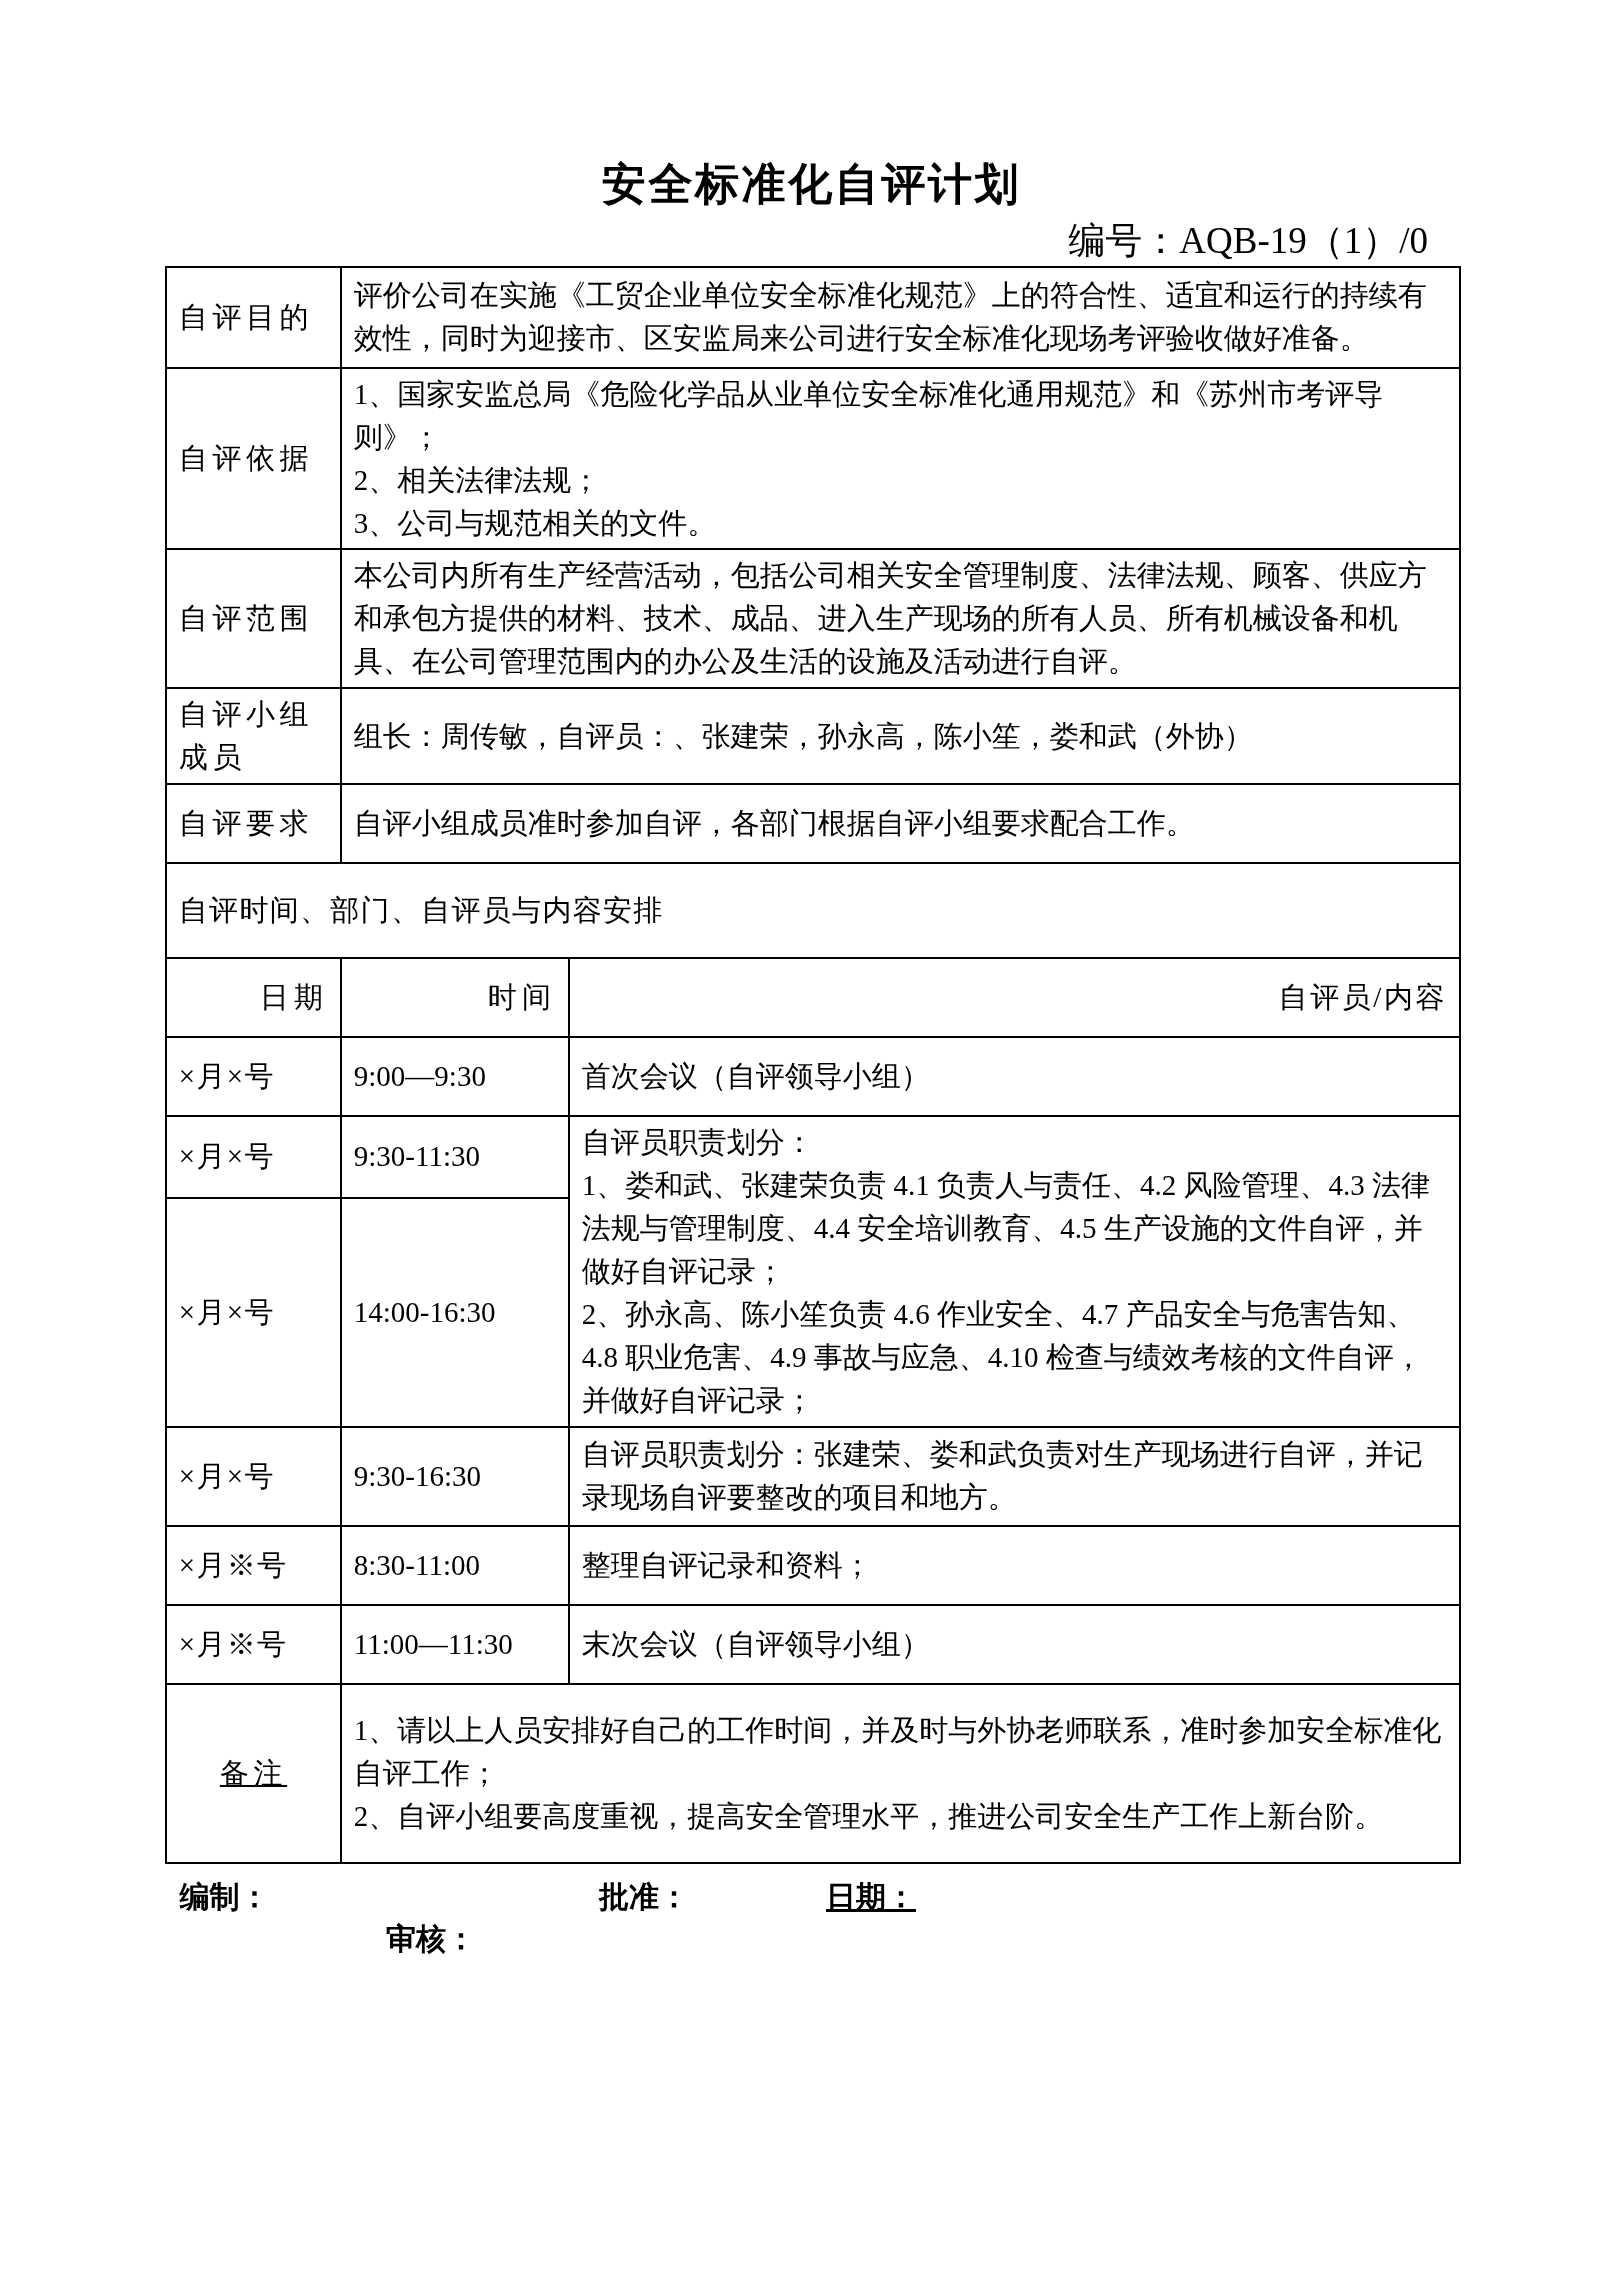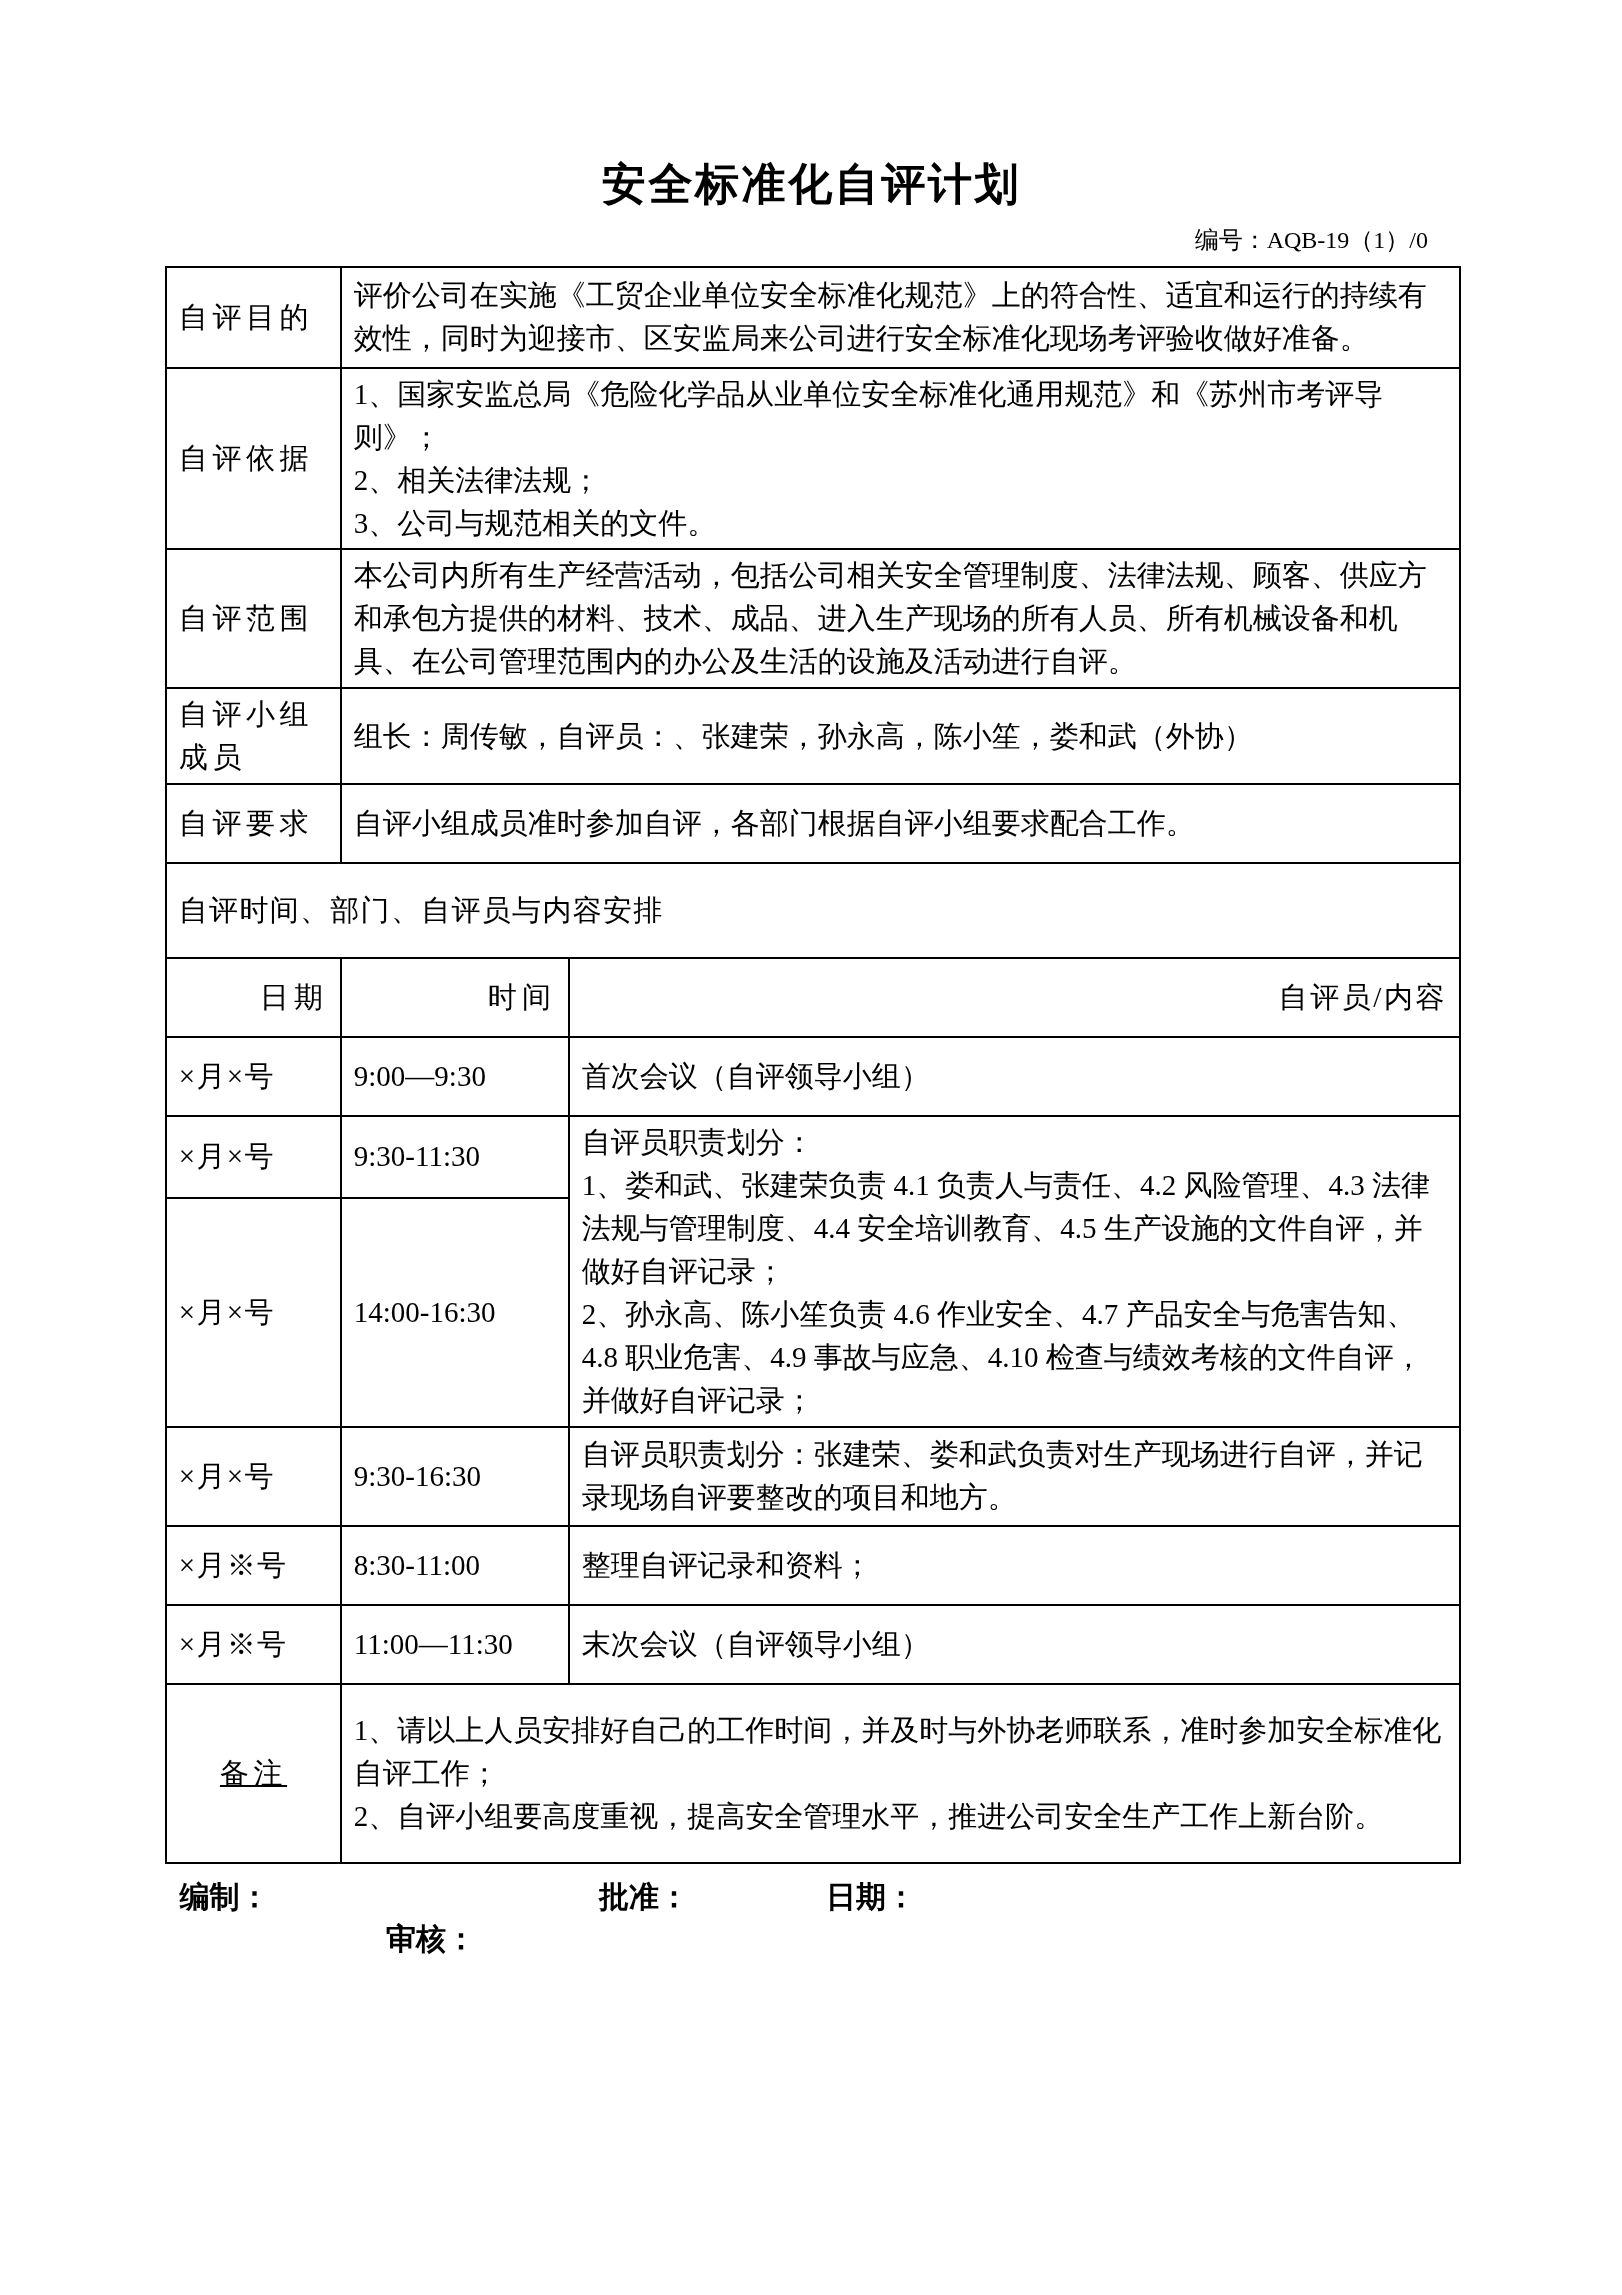--- a/index.html
+++ b/index.html
@@ -21,21 +21,21 @@
     font-size: 44px;
     line-height: 59px;
     font-weight: 900;
     font-family: "Liberation Sans", "DejaVu Sans", sans-serif;
     letter-spacing: 2.6px;
   }
   .doc-number {
     width: 1293px;
     margin: 9.2px 0 6.5px 165px;
     text-align: right;
-    font-size: 24px;
+    font-size: 37px;
     line-height: 37px;
     padding-right: 30px;
     box-sizing: border-box;
   }
   table.main {
     border-collapse: collapse;
     table-layout: fixed;
     width: 1293px;
     margin-left: 165px;
     border: 2.6px solid #000;
@@ -83,21 +83,21 @@
     position: relative;
     height: 46px;
     font-size: 30px;
     font-weight: bold;
     line-height: 46px;
   }
   .footer-line span { position: absolute; top: 0; }
   .f-pos-0 { left: 14.4px; text-align: right; }
   .f-pos-1 { left: 221px; margin-top: 42px; }
   .f-pos-2 { left: 434px; }
-  .f-pos-3 { left: 661px; }
+  .f-pos-3 { left: 661px; text-decoration: underline; }
 </style>
 </head>
 <body>
 
 <h1 class="page-title">安全标准化自评计划</h1>
 
 <div class="doc-number">编号：AQB-19（1）/0</div>
 
 <table class="main">
   <colgroup>

